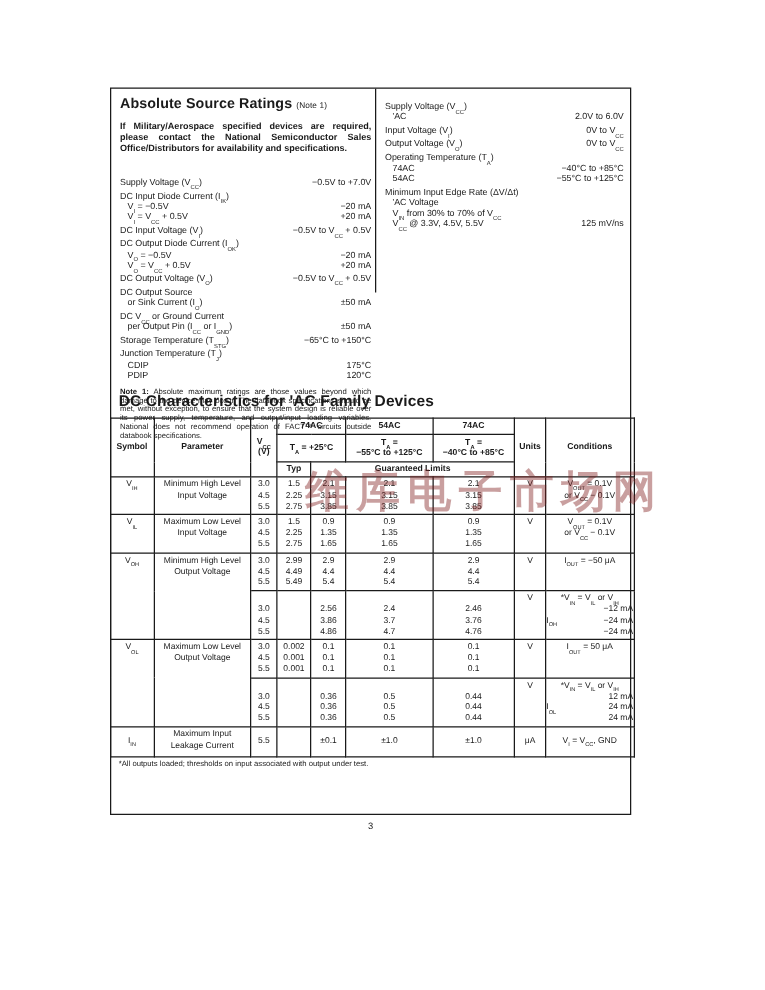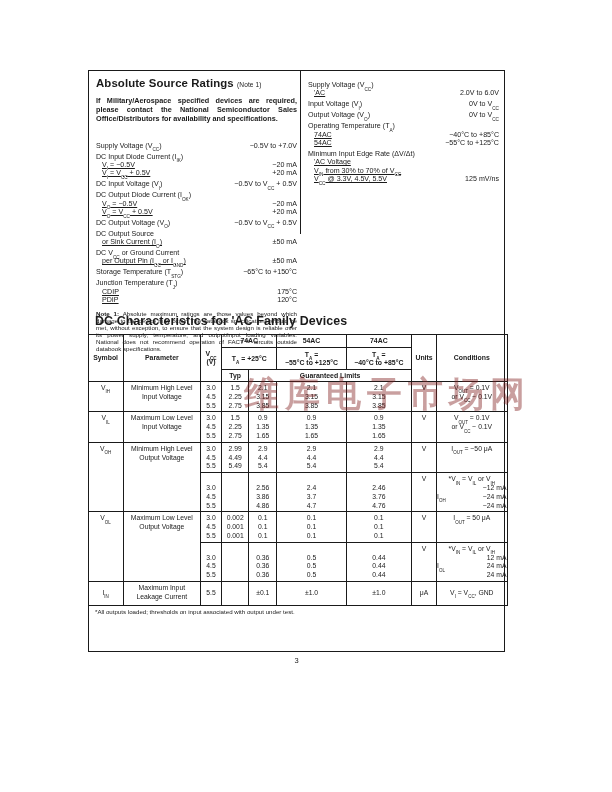--- a/index.html
+++ b/index.html
@@ -12,21 +12,21 @@
   .col-left{width:211px;box-sizing:border-box;padding:6px 3px 0 7px;}
   .vdivider{width:1px;height:163px;background:#1a1a1a;flex:0 0 1px;}
   .col-right{flex:1;box-sizing:border-box;padding:6px 5px 0 7px;}
   .h1{font-size:11.4px;font-weight:bold;line-height:12.6px;letter-spacing:0.1px;}
   .note-ref{font-size:6.6px;font-weight:normal;}
   .intro{font-size:7.25px;font-weight:bold;line-height:9px;text-align:justify;margin:4px 0 19px 0;}
   .speclist{margin-top:4px;}
   .srow{display:flex;justify-content:space-between;font-size:7.1px;line-height:8.4px;}
   .srow .lbl{white-space:nowrap;}
   .srow .val{white-space:nowrap;text-align:center;}
-  .indent .lbl{padding-left:6px;text-decoration:underline;}
+  .indent .lbl{padding-left:6px;}
   .g2{margin-top:2.5px;}
   .note{font-size:6.15px;line-height:7px;text-align:justify;margin-top:5px;}
   .note b{font-weight:bold;}
   sub{font-size:0.66em;line-height:0;position:relative;top:0.25em;}
   
   .dc-title{position:absolute;left:6px;top:243px;font-size:12.4px;font-weight:bold;letter-spacing:0.1px;}
   table.dc{position:absolute;left:-1.5px;top:263px;border-collapse:collapse;table-layout:fixed;
            width:420px;background:transparent;}
   table.dc th,table.dc td{border:1px solid #1a1a1a;padding:0;overflow:hidden;}
   table.dc th{font-size:6.9px;font-weight:bold;line-height:8px;text-align:center;vertical-align:middle;}

